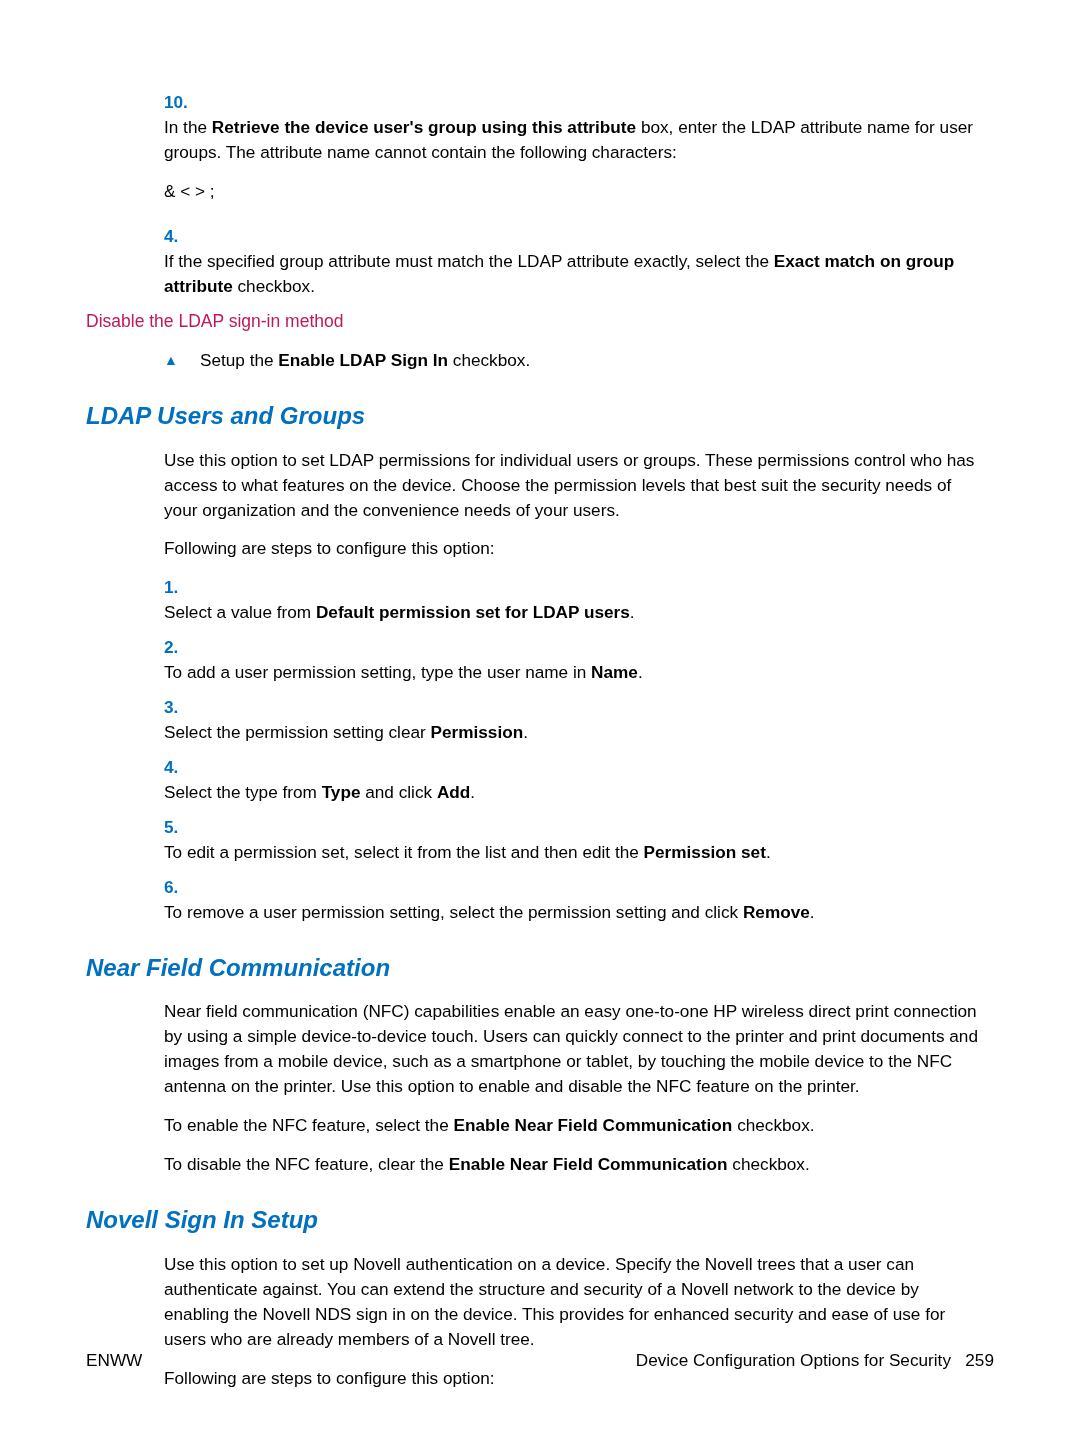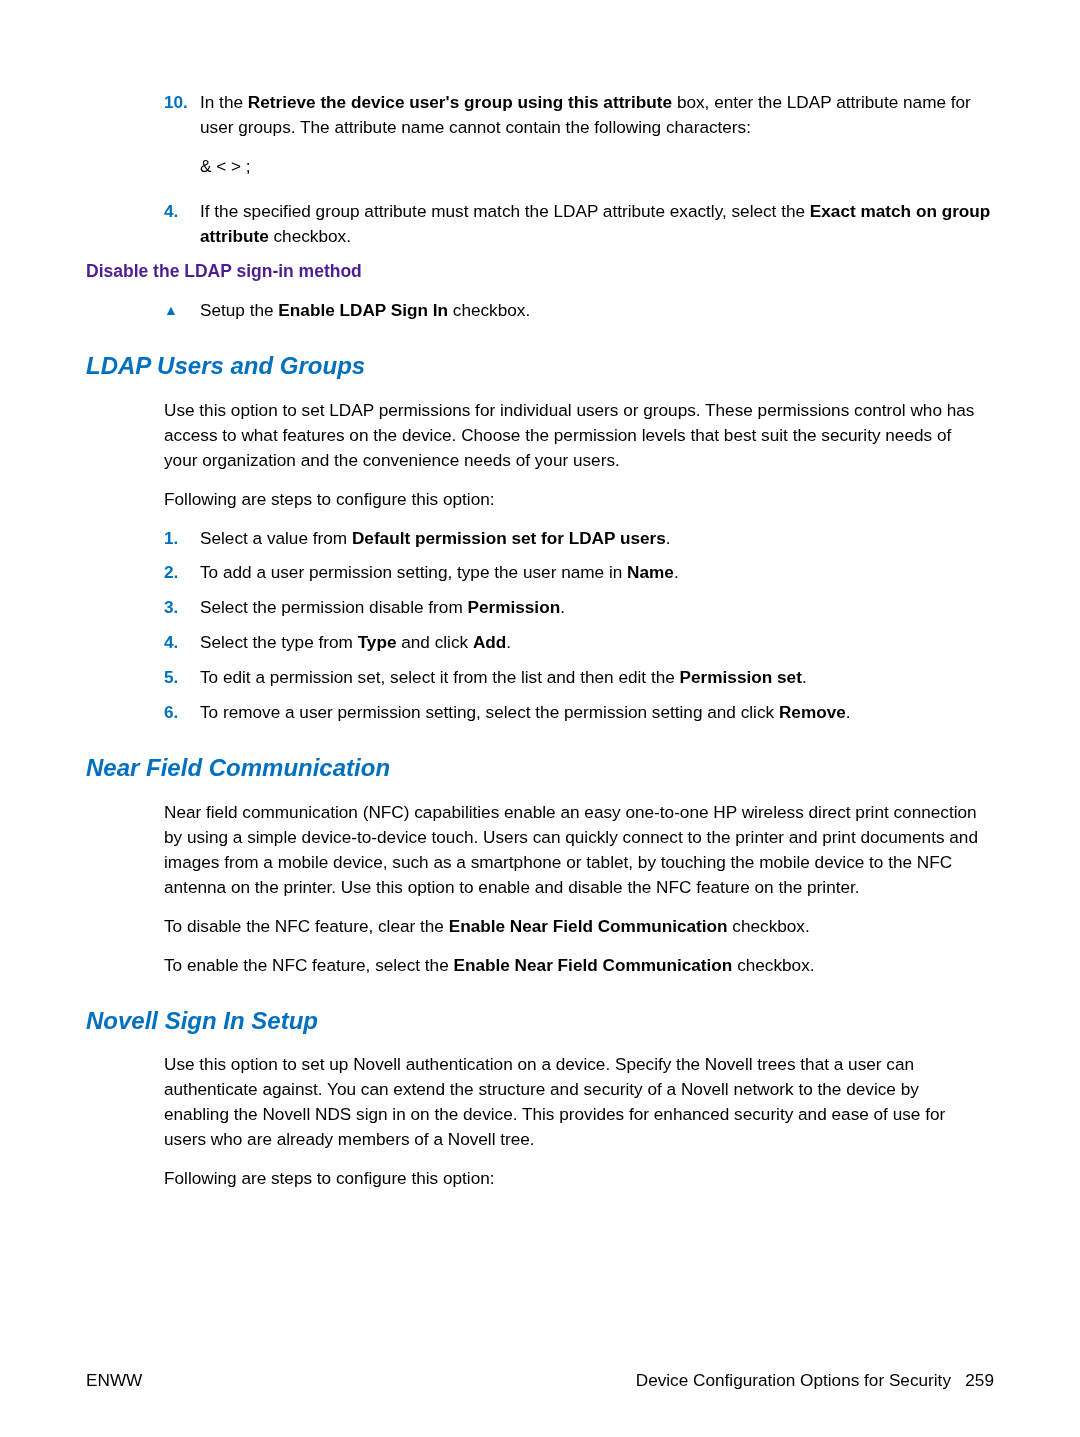--- a/index.html
+++ b/index.html
@@ -13,33 +13,34 @@
     box-sizing: border-box;
     padding: 90px 86px 60px 86px;
     position: relative;
     line-height: 1.45;
     font-size: 17.2px;
   }
   .content-indent { margin-left: 78px; }
   .ol-item {
     display: flex;
     margin-bottom: 10px;
+    flex-direction: column;
   }
   .ol-num {
     color: #0070c0;
     font-weight: bold;
     width: 36px;
     flex-shrink: 0;
   }
   .ol-body { flex: 1; }
   .sub-indent { margin-left: 36px; margin-top: 6px; margin-bottom: 10px; }
   .bold { font-weight: bold; text-align: right; }
   .h3-like {
-    color: #4c1d95;
-    font-weight: bold;
+    color: #be185d;
+    font-weight: normal;
     font-size: 17.5px;
     margin-top: 8px;
     margin-bottom: 14px;
   }
   .h2-like {
     color: #0070c0;
     font-weight: bold;
     font-size: 24px;
     margin-top: 26px;
     margin-bottom: 14px;
@@ -54,21 +55,21 @@
     color: #0070c0;
     width: 36px;
     flex-shrink: 0;
     font-size: 14px;
     position: relative;
     top: 2px;
   }
   p.body { margin: 0 10px 14px 0; }
   .footer {
     position: absolute;
-    bottom: 44px;
+    bottom: 64px;
     left: 86px;
     right: 86px;
     display: flex;
     justify-content: space-between;
     font-size: 17.2px;
   }
 </style>
 </head>
 <body>
 
@@ -109,41 +110,41 @@
   <div class="ol-item">
     <div class="ol-num">1.</div>
     <div class="ol-body"><span>Select a value from </span><span class="bold">Default permission set for LDAP users</span><span>.</span></div>
   </div>
   <div class="ol-item">
     <div class="ol-num">2.</div>
     <div class="ol-body"><span>To add a user permission setting, type the user name in </span><span class="bold">Name</span><span>.</span></div>
   </div>
   <div class="ol-item">
     <div class="ol-num">3.</div>
-    <div class="ol-body"><span>Select the permission disable from </span><span class="bold">Permission</span><span>.</span></div>
+    <div class="ol-body"><span>Select the permission setting clear </span><span class="bold">Permission</span><span>.</span></div>
   </div>
   <div class="ol-item">
     <div class="ol-num">4.</div>
     <div class="ol-body"><span>Select the type from </span><span class="bold">Type</span><span> and click </span><span class="bold">Add</span><span>.</span></div>
   </div>
   <div class="ol-item">
     <div class="ol-num">5.</div>
     <div class="ol-body"><span>To edit a permission set, select it from the list and then edit the </span><span class="bold">Permission set</span><span>.</span></div>
   </div>
   <div class="ol-item">
     <div class="ol-num">6.</div>
     <div class="ol-body"><span>To remove a user permission setting, select the permission setting and click </span><span class="bold">Remove</span><span>.</span></div>
   </div>
 </div>
 
 <div class="h2-like">Near Field Communication</div>
 <div class="content-indent">
   <p class="body">Near field communication (NFC) capabilities enable an easy one-to-one HP wireless direct print connection by using a simple device-to-device touch. Users can quickly connect to the printer and print documents and images from a mobile device, such as a smartphone or tablet, by touching the mobile device to the NFC antenna on the printer. Use this option to enable and disable the NFC feature on the printer.</p>
+  <p class="body"><span>To enable the NFC feature, select the </span><span class="bold">Enable Near Field Communication</span><span> checkbox.</span></p>
   <p class="body"><span>To disable the NFC feature, clear the </span><span class="bold">Enable Near Field Communication</span><span> checkbox.</span></p>
-  <p class="body"><span>To enable the NFC feature, select the </span><span class="bold">Enable Near Field Communication</span><span> checkbox.</span></p>
 </div>
 
 <div class="h2-like">Novell Sign In Setup</div>
 <div class="content-indent">
   <p class="body">Use this option to set up Novell authentication on a device. Specify the Novell trees that a user can authenticate against. You can extend the structure and security of a Novell network to the device by enabling the Novell NDS sign in on the device. This provides for enhanced security and ease of use for users who are already members of a Novell tree.</p>
   <p class="body">Following are steps to configure this option:</p>
 </div>
 
 <div class="footer">
   <div>ENWW</div>

